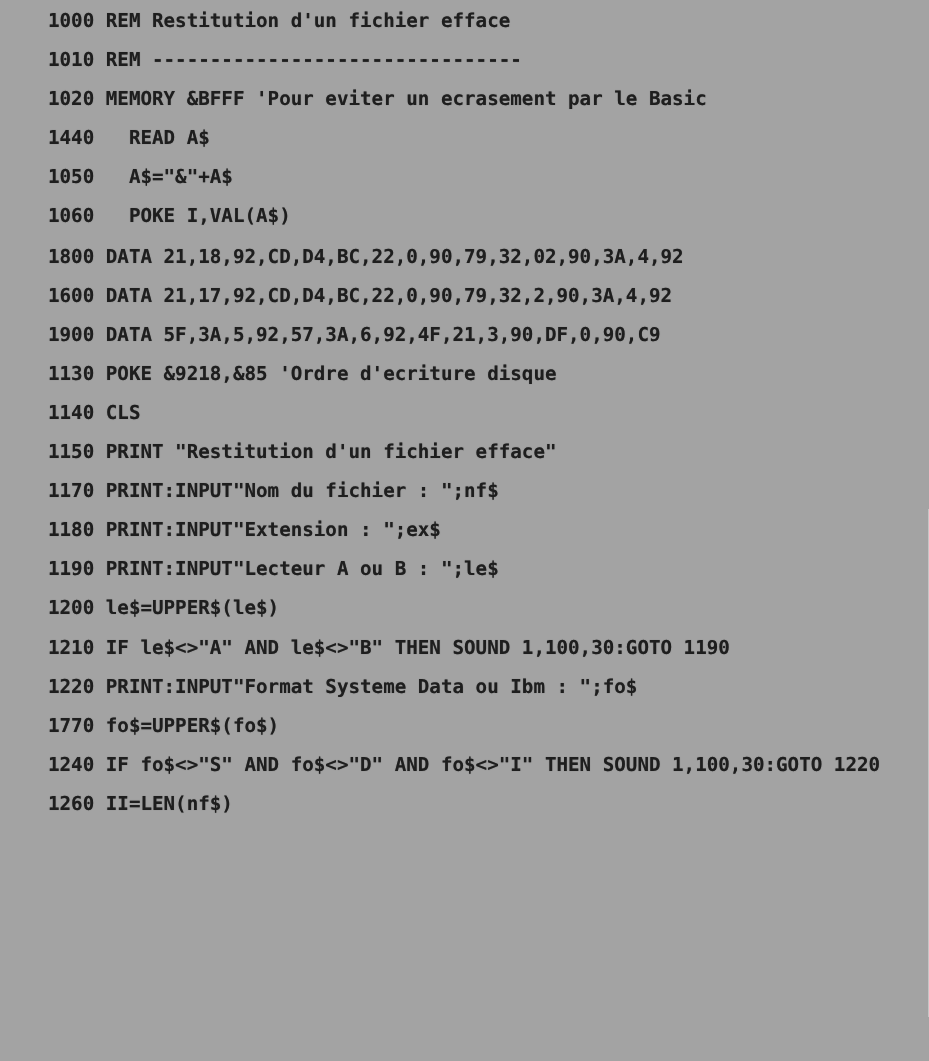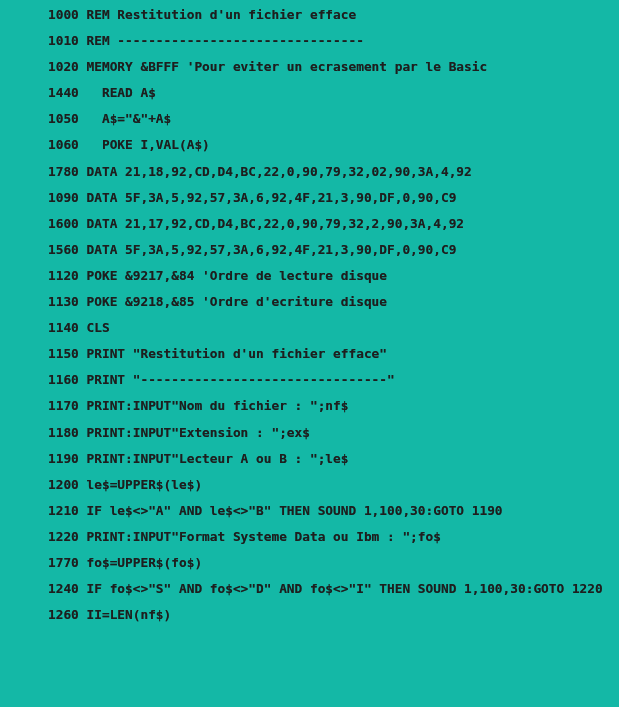--- a/index.html
+++ b/index.html
@@ -9,22 +9,22 @@
   }
   body {
     width: 619px;
     height: 707px;
     overflow: hidden;
   }
   .page {
     box-sizing: border-box;
     width: 619px;
     height: 707px;
-    background: #14b8a6;
-    padding: 2px 0 0 48px;
+    background: #a3a3a3;
+    padding: 2px 0 0 32px;
   }
   .listing {
     font-family: "DejaVu Sans Mono", "Liberation Mono", monospace;
     font-size: 12.8px;
     font-weight: bold;
     color: #1e1e1e;
     letter-spacing: 0px;
   }
   .code-line {
     white-space: pre;
@@ -38,29 +38,26 @@
 <body>
 
 <div class="page">
   <div class="listing">
     <div class="code-line">1000 REM Restitution d'un fichier efface</div>
     <div class="code-line">1010 REM --------------------------------</div>
     <div class="code-line">1020 MEMORY &amp;BFFF 'Pour eviter un ecrasement par le Basic</div>
     <div class="code-line">1440   READ A$</div>
     <div class="code-line">1050   A$="&amp;"+A$</div>
     <div class="code-line">1060   POKE I,VAL(A$)</div>
-    <div class="code-line">1780 DATA 21,18,92,CD,D4,BC,22,0,90,79,32,02,90,3A,4,92</div>
-    <div class="code-line">1090 DATA 5F,3A,5,92,57,3A,6,92,4F,21,3,90,DF,0,90,C9</div>
+    <div class="code-line">1800 DATA 21,18,92,CD,D4,BC,22,0,90,79,32,02,90,3A,4,92</div>
     <div class="code-line">1600 DATA 21,17,92,CD,D4,BC,22,0,90,79,32,2,90,3A,4,92</div>
-    <div class="code-line">1560 DATA 5F,3A,5,92,57,3A,6,92,4F,21,3,90,DF,0,90,C9</div>
-    <div class="code-line">1120 POKE &amp;9217,&amp;84 'Ordre de lecture disque</div>
+    <div class="code-line">1900 DATA 5F,3A,5,92,57,3A,6,92,4F,21,3,90,DF,0,90,C9</div>
     <div class="code-line">1130 POKE &amp;9218,&amp;85 'Ordre d'ecriture disque</div>
     <div class="code-line">1140 CLS</div>
     <div class="code-line">1150 PRINT "Restitution d'un fichier efface"</div>
-    <div class="code-line">1160 PRINT "--------------------------------"</div>
     <div class="code-line">1170 PRINT:INPUT"Nom du fichier : ";nf$</div>
     <div class="code-line">1180 PRINT:INPUT"Extension : ";ex$</div>
     <div class="code-line">1190 PRINT:INPUT"Lecteur A ou B : ";le$</div>
     <div class="code-line">1200 le$=UPPER$(le$)</div>
     <div class="code-line">1210 IF le$&lt;&gt;"A" AND le$&lt;&gt;"B" THEN SOUND 1,100,30:GOTO 1190</div>
     <div class="code-line">1220 PRINT:INPUT"Format Systeme Data ou Ibm : ";fo$</div>
     <div class="code-line">1770 fo$=UPPER$(fo$)</div>
     <div class="code-line">1240 IF fo$&lt;&gt;"S" AND fo$&lt;&gt;"D" AND fo$&lt;&gt;"I" THEN SOUND 1,100,30:GOTO 1220</div>
     <div class="code-line">1260 II=LEN(nf$)</div>
   </div>

